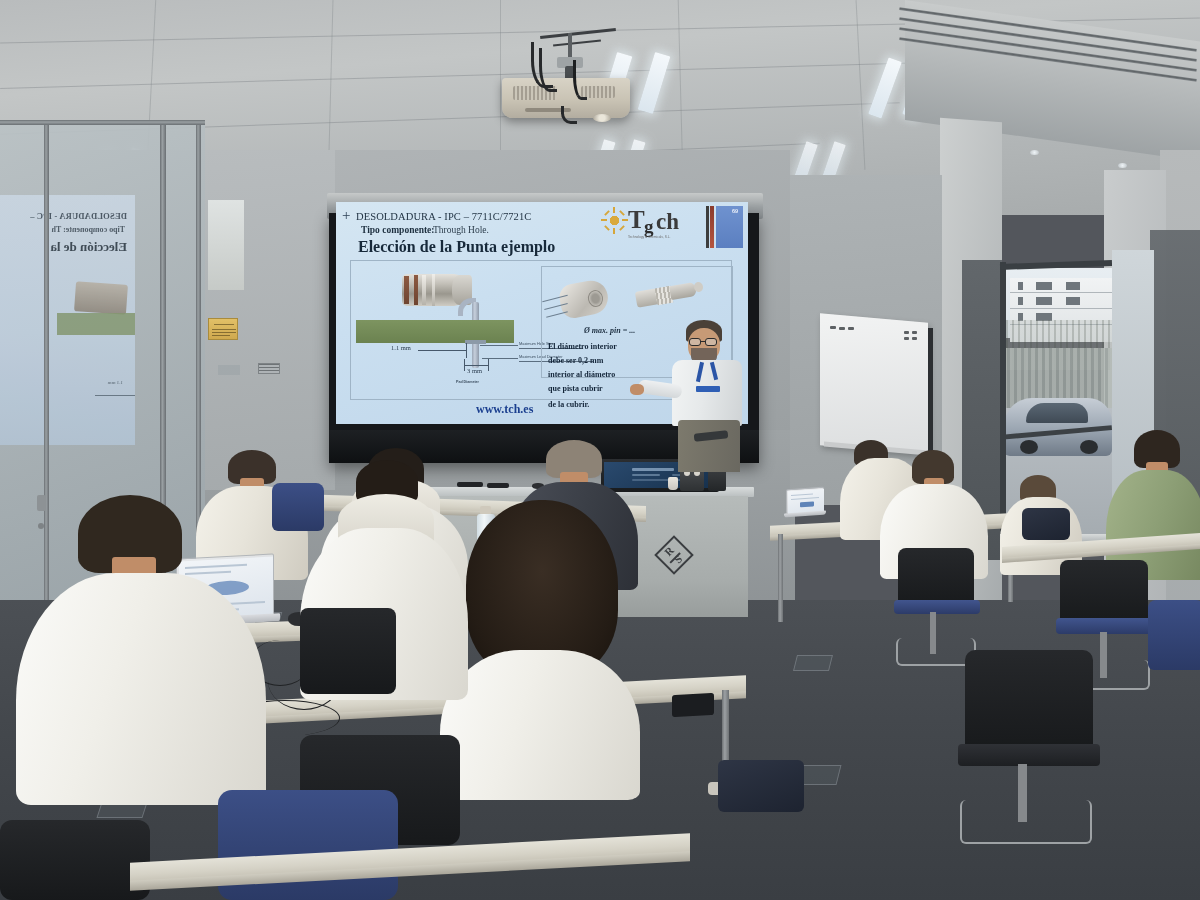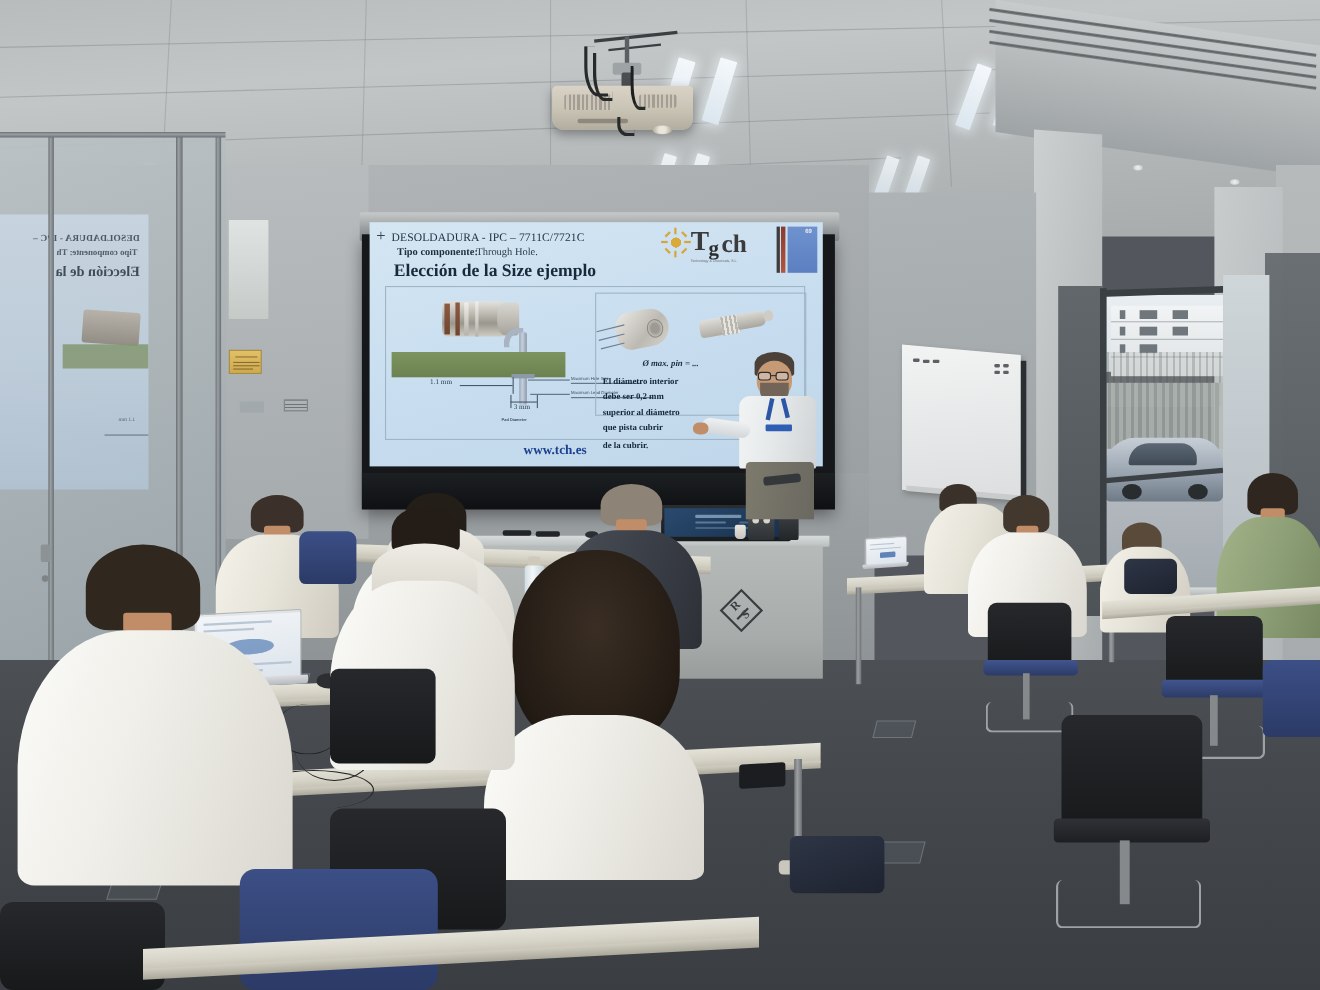--- a/index.html
+++ b/index.html
@@ -468,21 +468,21 @@
     <div id="screen-case" class="abs"></div>
     <div id="screen-frame" class="abs"></div>
     <div id="screen-bottom-dark" class="abs"></div>
 
     <div id="slide" class="abs">
 
       <div class="abs s-serif" id="slide-plus" style="left:6px;top:6px;font-size:15px;line-height:15px;">+</div>
       <div class="abs s-serif" id="slide-title" style="left:20px;top:9px;font-size:10.5px;letter-spacing:.1px;">DESOLDADURA - IPC – 7711C/7721C</div>
       <div class="abs s-serif" id="slide-sub-b" style="left:25px;top:23px;font-size:9.5px;">Tipo componente:</div>
       <div class="abs s-serif" id="slide-sub-n" style="left:97px;top:23px;font-size:9.5px;">Through Hole.</div>
-      <div class="abs s-serif" id="slide-head" style="left:22px;top:36px;font-size:16px;">Elección de la Size ejemplo</div>
+      <div class="abs s-serif" id="slide-head" style="left:22px;top:36px;font-size:16px;">Elección de la Punta ejemplo</div>
 
       <div class="abs" style="left:268px;top:5px;width:100px;height:34px;">
         <div class="abs" id="logo-sun" style="left:2px;top:5px;width:17px;height:17px;"></div>
         <div class="abs sun-ray" style="left:9px;top:0;width:2px;height:6px;"></div>
         <div class="abs sun-ray" style="left:9px;top:21px;width:2px;height:6px;"></div>
         <div class="abs sun-ray" style="left:-3px;top:12px;width:6px;height:2px;"></div>
         <div class="abs sun-ray" style="left:18px;top:12px;width:6px;height:2px;"></div>
         <div class="abs sun-ray" style="left:2px;top:3px;width:2px;height:6px;transform:rotate(45deg);"></div>
         <div class="abs sun-ray" style="left:17px;top:3px;width:2px;height:6px;transform:rotate(-45deg);"></div>
         <div class="abs sun-ray" style="left:2px;top:18px;width:2px;height:6px;transform:rotate(-45deg);"></div>
@@ -541,21 +541,21 @@
 
       <div class="abs" id="iso-tip-shaft" style="left:300px;top:88px;width:22px;height:16px;transform:rotate(-10deg);"></div>
       <div class="abs" id="iso-tip-knurl" style="left:320px;top:85px;width:16px;height:17px;transform:rotate(-10deg);"></div>
       <div class="abs" id="iso-tip-nose" style="left:334px;top:82px;width:26px;height:14px;transform:rotate(-10deg);"></div>
       <div class="abs" id="iso-tip-end" style="left:358px;top:80px;width:9px;height:10px;transform:rotate(-10deg);"></div>
 
       <div class="abs" id="iso-caption" style="left:248px;top:124px;font-size:8px;">Ø max. pin = ...</div>
 
       <div class="abs note-line" style="left:212px;top:140px;font-size:8px;">El diámetro interior</div>
       <div class="abs note-line" style="left:212px;top:154px;font-size:8px;">debe ser 0,2 mm</div>
-      <div class="abs note-line" style="left:212px;top:168px;font-size:8px;">superior al diámetro</div>
+      <div class="abs note-line" style="left:212px;top:168px;font-size:8px;">interior al diámetro</div>
       <div class="abs note-line" style="left:212px;top:182px;font-size:8px;">que pista cubrir</div>
       <div class="abs note-line" style="left:212px;top:198px;font-size:8px;">de la cubrir.</div>
 
       <div class="abs" id="slide-url" style="left:140px;top:200px;font-size:12px;">www.tch.es</div>
     </div>
   </div>
 
   <div class="abs" style="left:818px;top:318px;width:122px;height:160px;">
     <div class="abs" id="flip-board" style="left:2px;top:0;width:108px;height:132px;transform:skewY(5deg);"></div>
     <div class="abs flip-clip" style="left:12px;top:8px;width:6px;height:3px;"></div>

